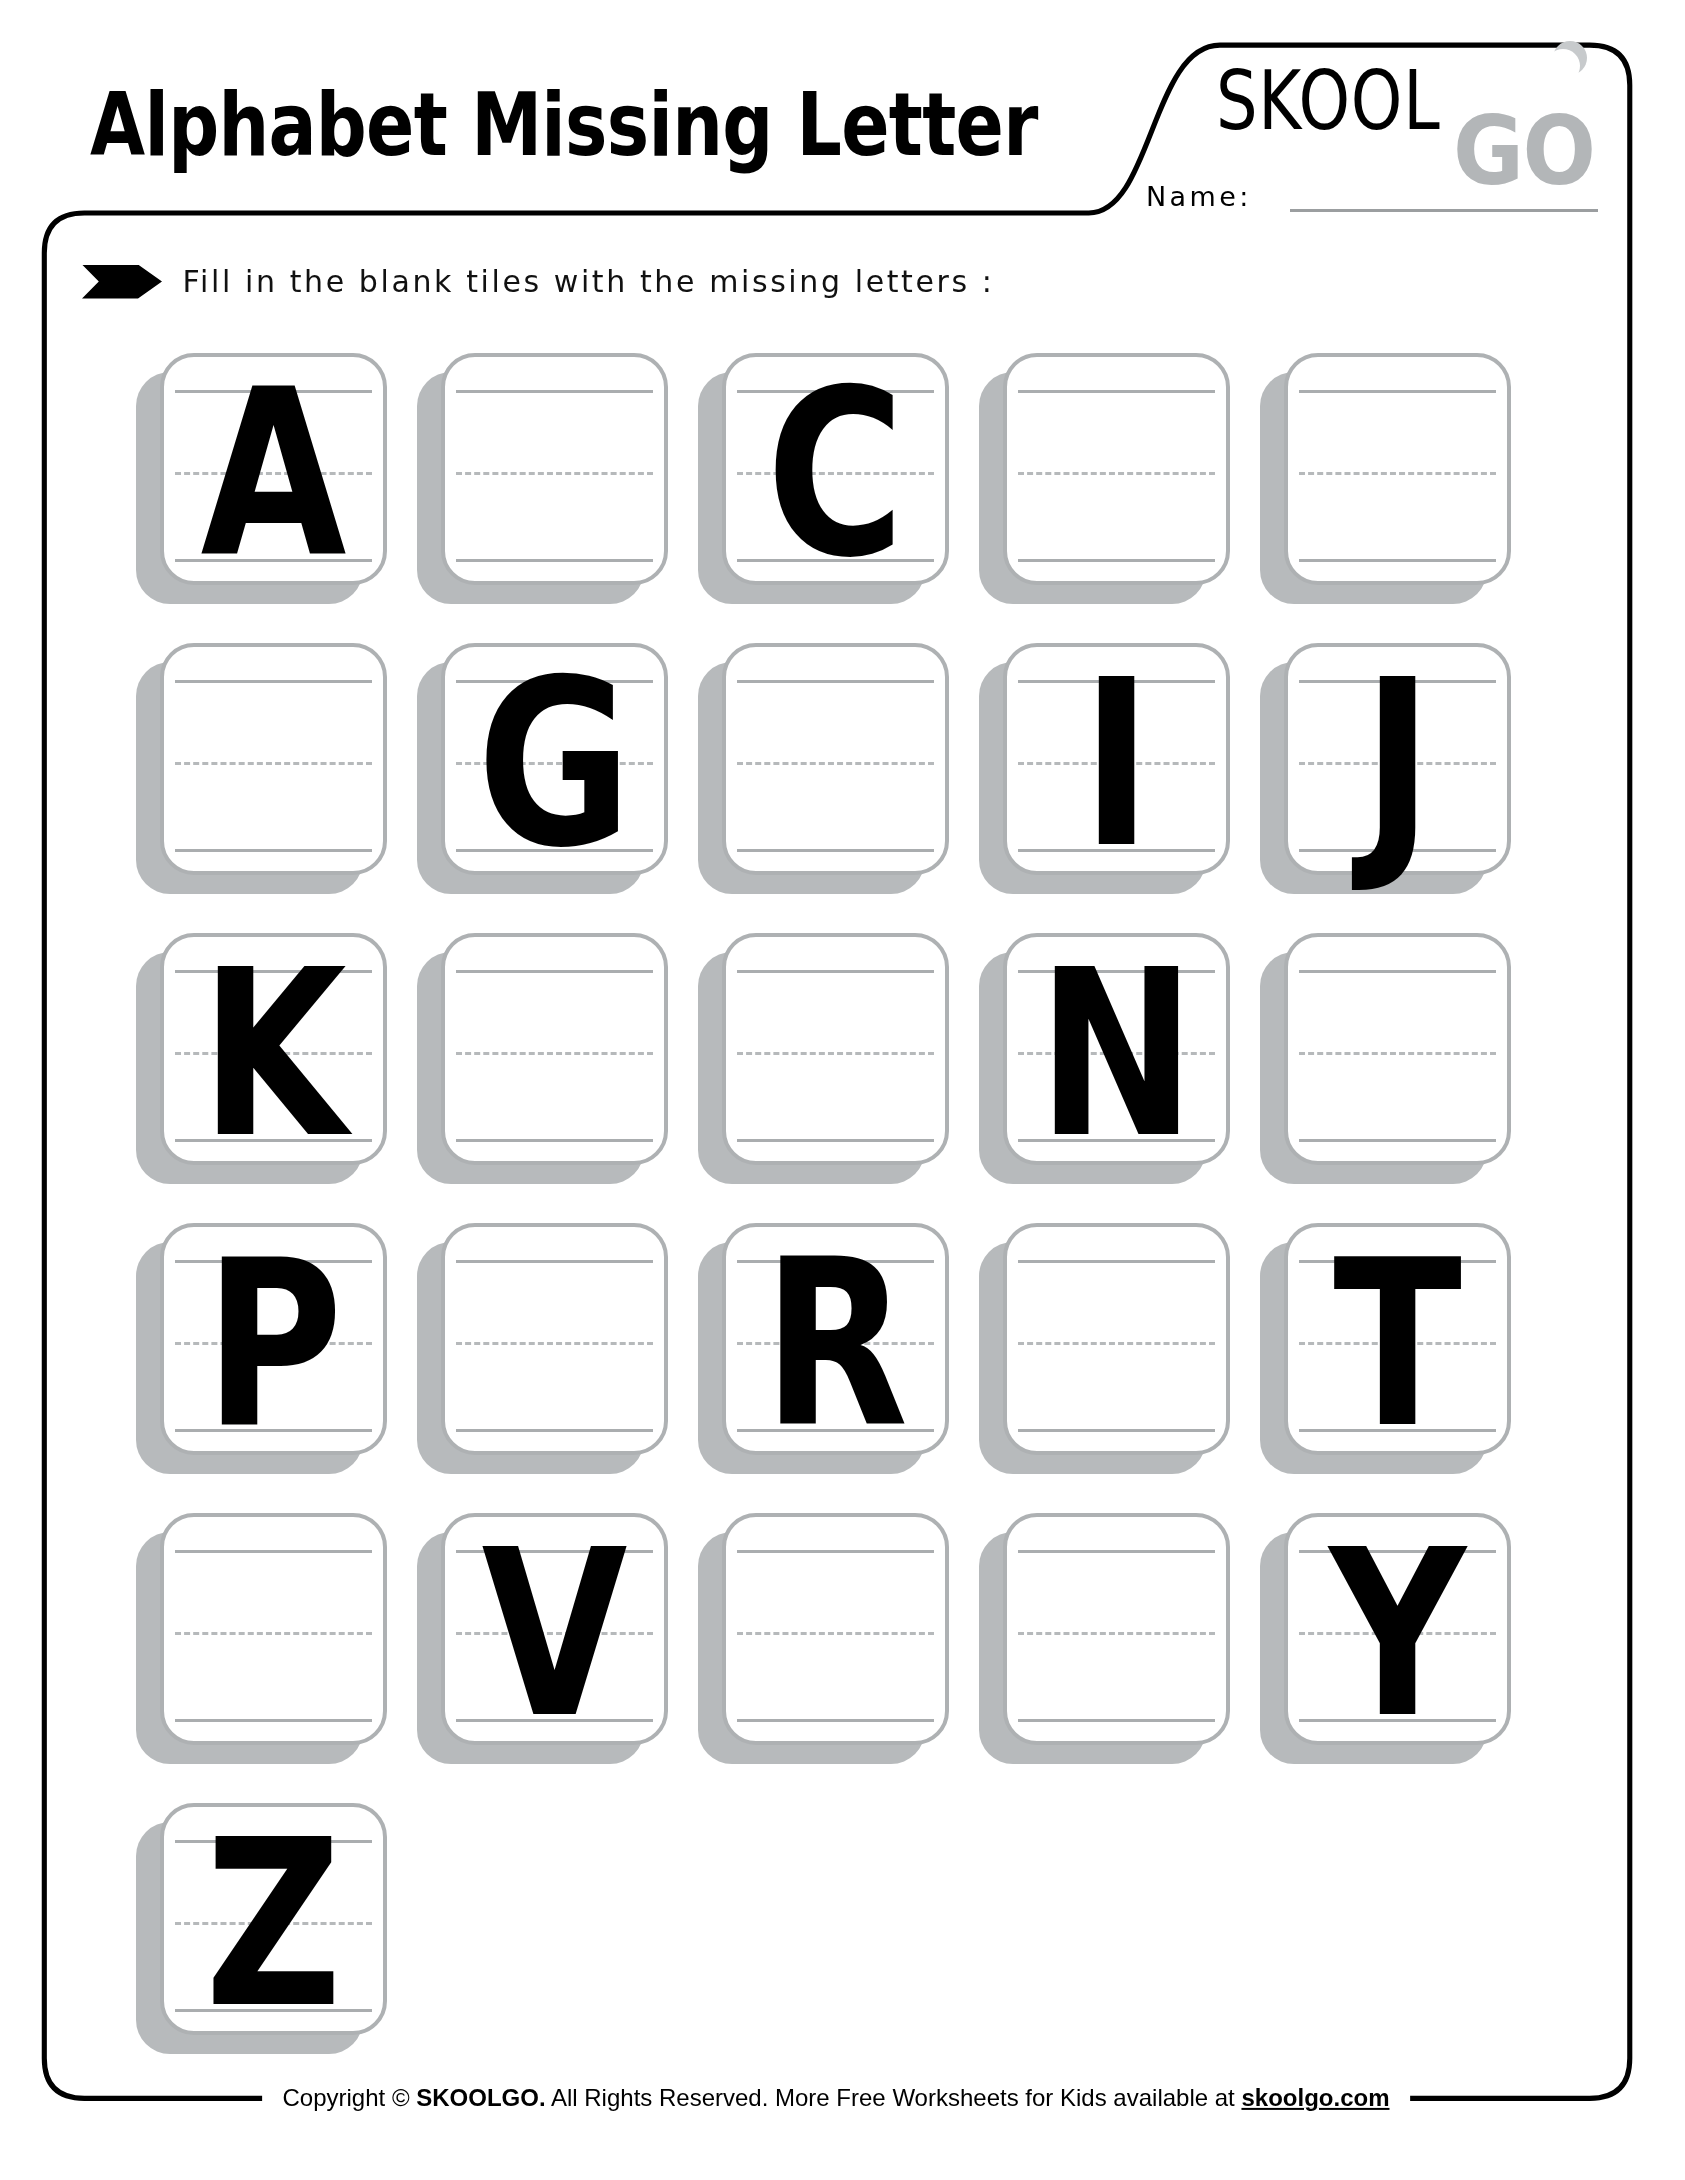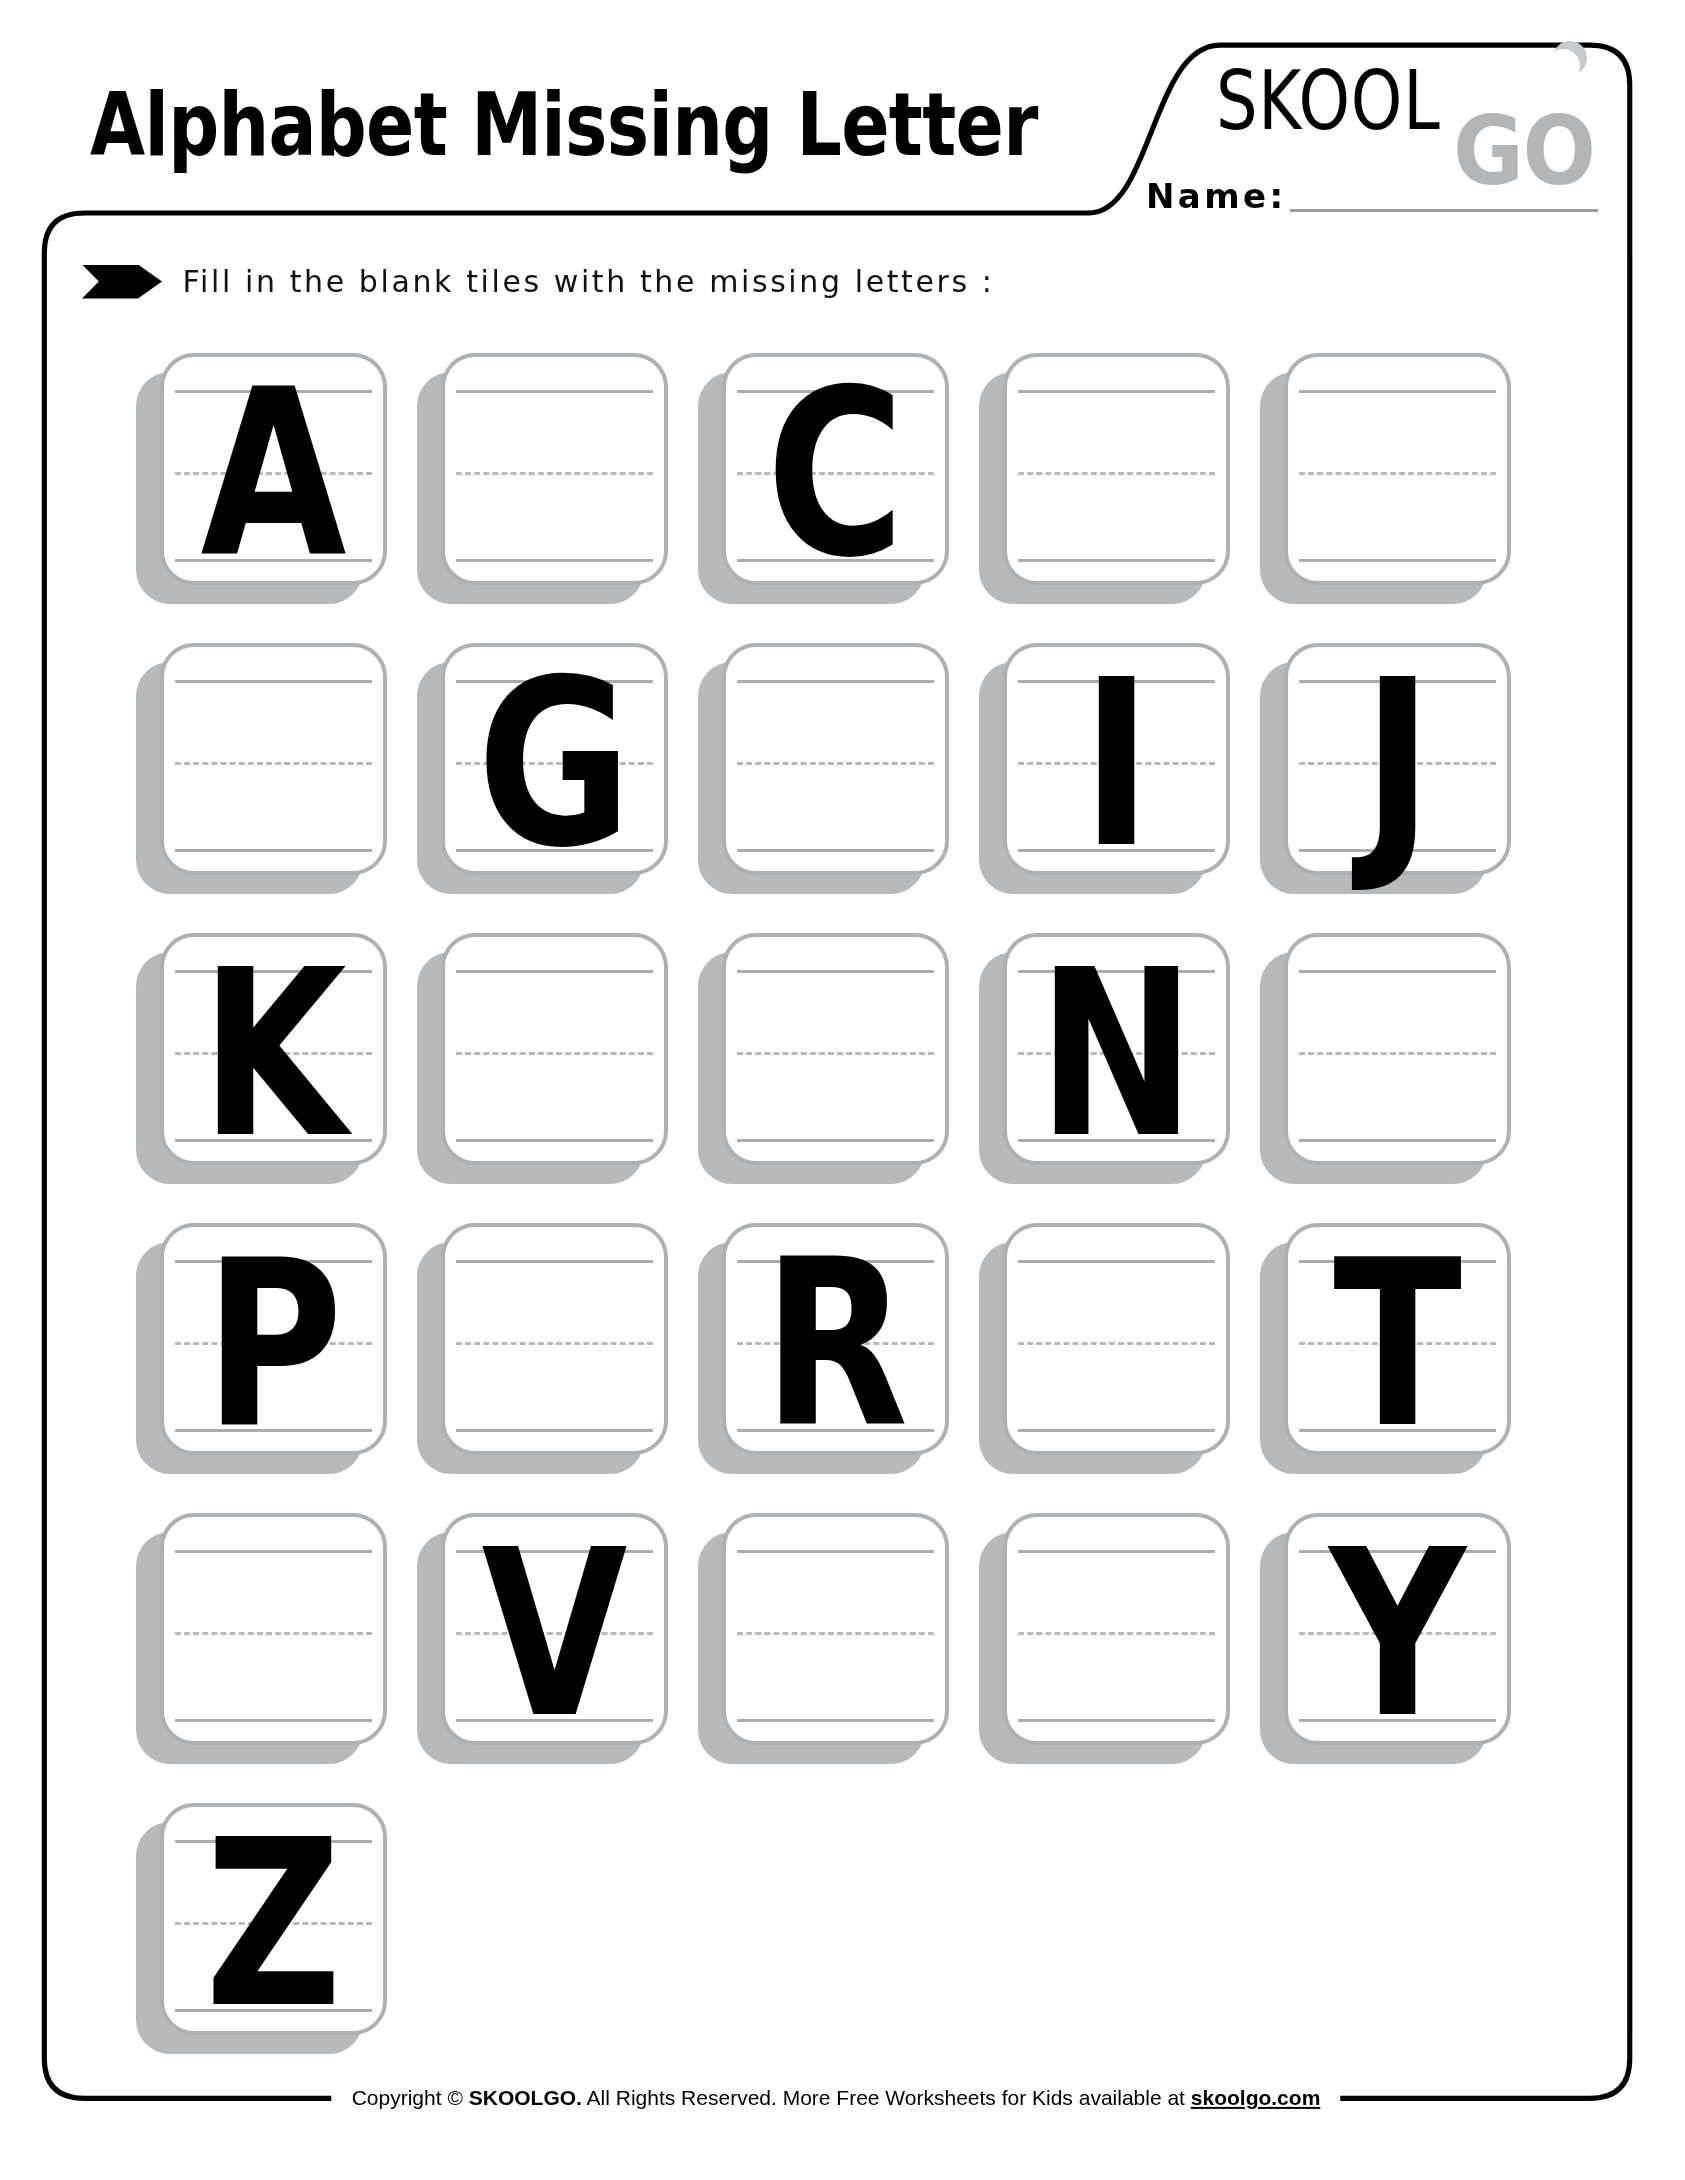--- a/index.html
+++ b/index.html
@@ -84,22 +84,22 @@
     border-radius: 50%;
     background: #ffffff;
   }
   .name-row {
     position: absolute;
     left: 1146px;
     top: 177px;
     z-index: 2;
   }
   .name-label {
-    font-size: 34px;
-    font-weight: bold;
+    font-size: 27px;
+    font-weight: normal;
     letter-spacing: 3.4px;
     color: #000;
     line-height: 39px;
   }
   .name-line {
     position: absolute;
     left: 1290px;
     top: 209px;
     width: 308px;
     height: 2.6px;
@@ -178,21 +178,21 @@
   .footer {
     position: absolute;
     left: 836px;
     top: 2098px;
     transform: translate(-50%, -50%);
     z-index: 2;
     background: #ffffff;
     padding: 5.1px 20.4px;
     white-space: nowrap;
     font-family: "Liberation Sans", sans-serif;
-    font-size: 21px;
+    font-size: 24px;
     color: #000;
   }
   .footer .brand { font-weight: bold; }
   .footer .link  { font-weight: bold; text-decoration: underline; color: #000; }
 </style>
 </head>
 <body>
 
 <div class="page">
 

